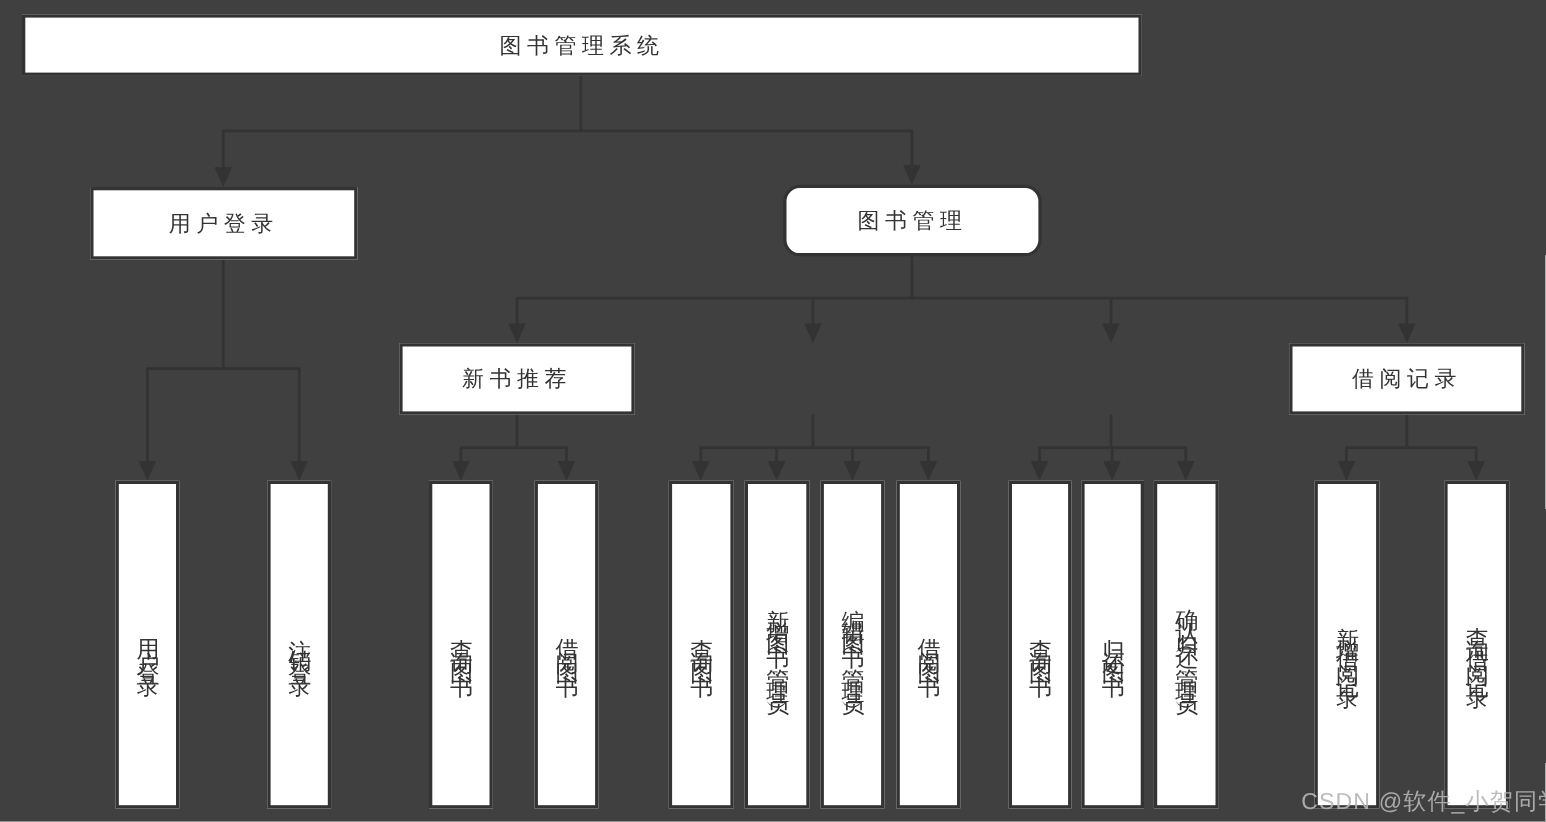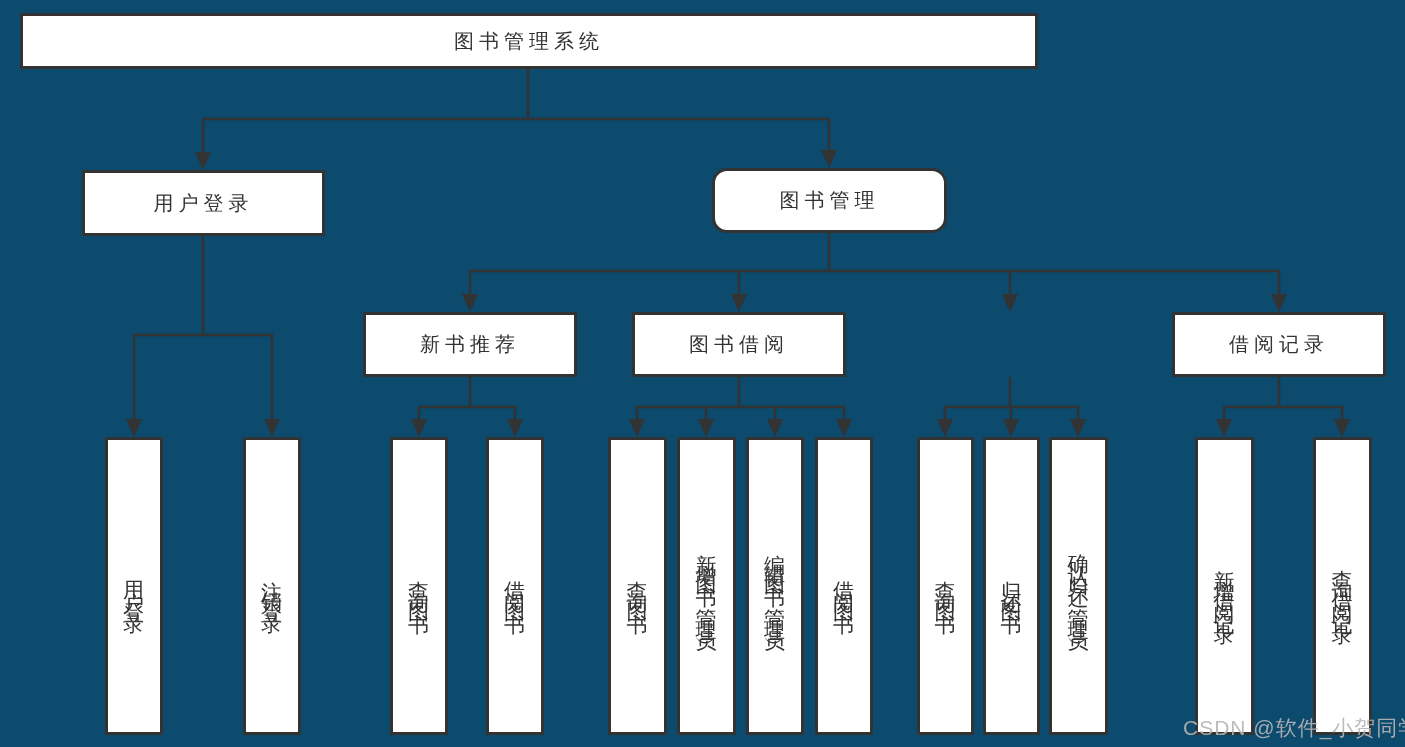--- a/index.html
+++ b/index.html
@@ -5,21 +5,21 @@
   html, body {
     margin: 0;
     padding: 0;
     background: #ffffff;
     font-family: "Liberation Sans", sans-serif;
   }
   #stage {
     position: relative;
     width: 1405px;
     height: 747px;
-    background: #0c4a6e;
+    background: #404040;
     overflow: hidden;
     color: #333333;
   }
   #connectors {
     position: absolute;
     left: 0; top: 0;
     width: 1405px; height: 747px;
     z-index: 1;
   }
   .node {
@@ -148,21 +148,20 @@
       <polygon points="1334,419 1350,419 1342,437"></polygon>
     </g>
   </svg>
 
   <div class="node root-node">图书管理系统</div>
 
   <div class="node branch-login">用户登录</div>
   <div class="node branch-mgmt">图书管理</div>
 
   <div class="node mod mod-1">新书推荐</div>
-  <div class="node mod mod-2">图书借阅</div>
   <div class="node mod mod-4">借阅记录</div>
 
   <div class="node leaf leaf-1">用户登录</div>
   <div class="node leaf leaf-2">注销登录</div>
   <div class="node leaf leaf-3">查询图书</div>
   <div class="node leaf leaf-4">借阅图书</div>
   <div class="node leaf leaf-5">查询图书</div>
   <div class="node leaf leaf-6">新增图书（管理员）</div>
   <div class="node leaf leaf-7">编辑图书（管理员）</div>
   <div class="node leaf leaf-8">借阅图书</div>

